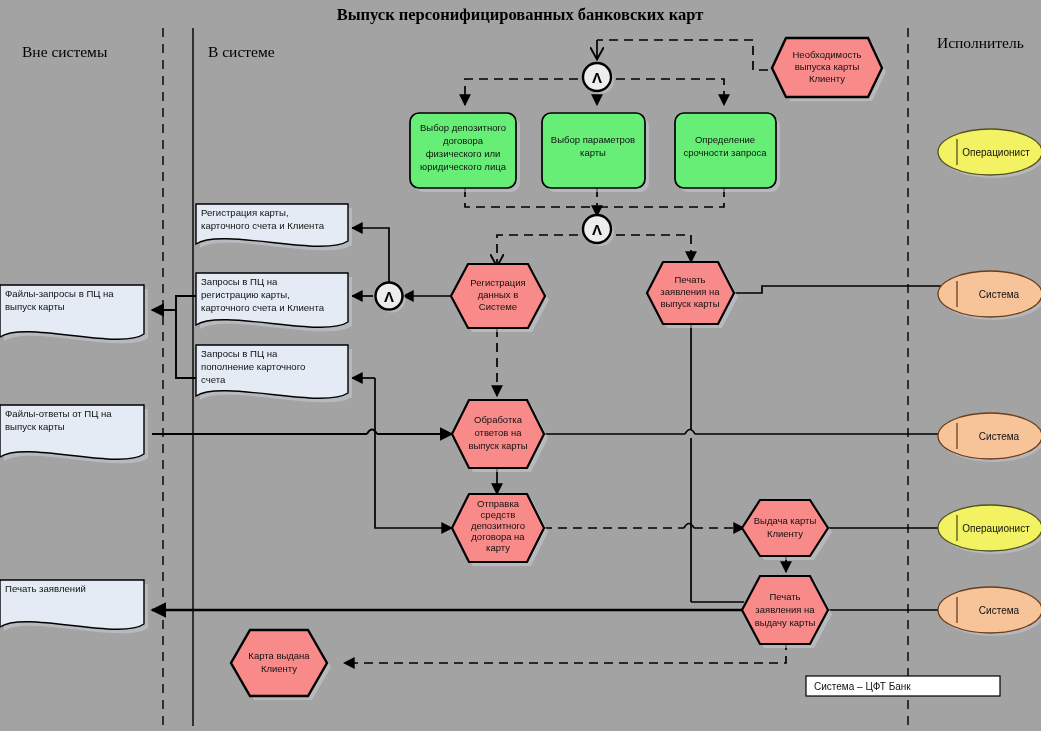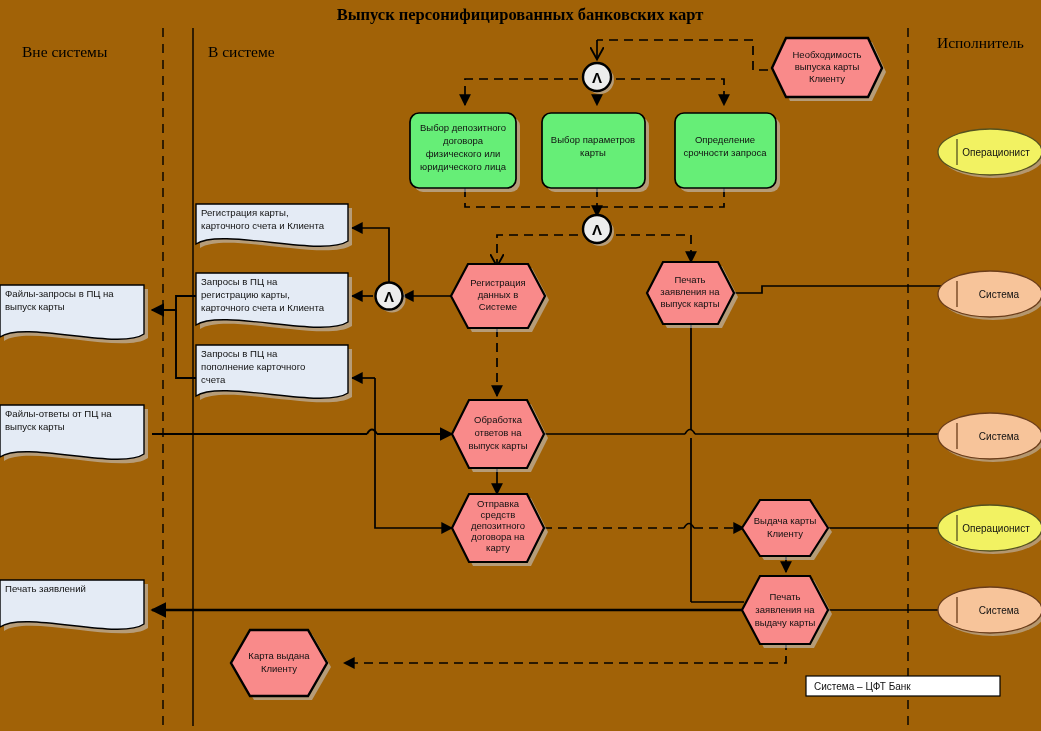--- a/index.html
+++ b/index.html
@@ -7,21 +7,21 @@
     padding: 0;
     background: #ffffff;
   }
   body {
     font-family: "Liberation Sans", sans-serif;
   }
   #page {
     position: relative;
     width: 1041px;
     height: 731px;
-    background: #a16207;
+    background: #a3a3a3;
     overflow: hidden;
     text-align: center;
   }
   #diagram-svg {
     position: absolute;
     left: 0;
     top: 0;
     width: 1041px;
     height: 731px;
   }

